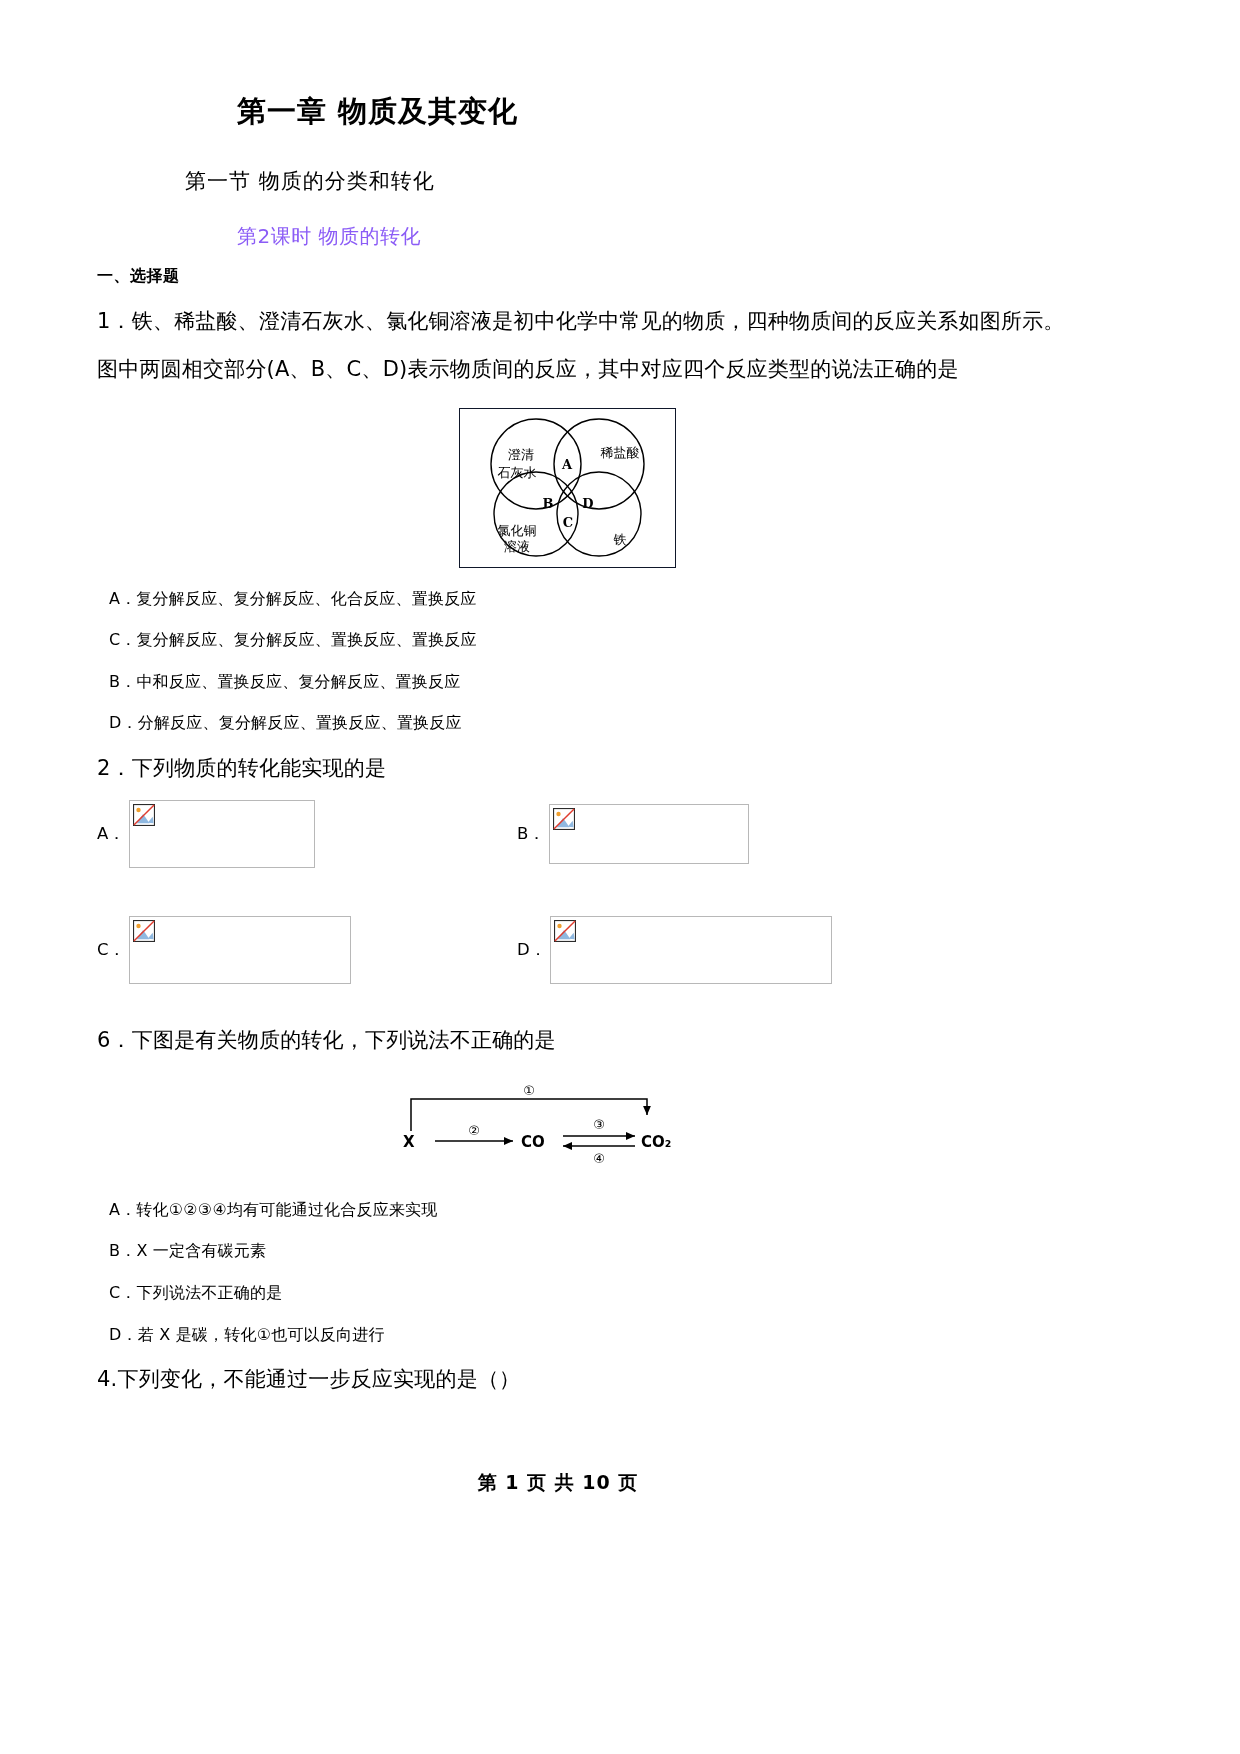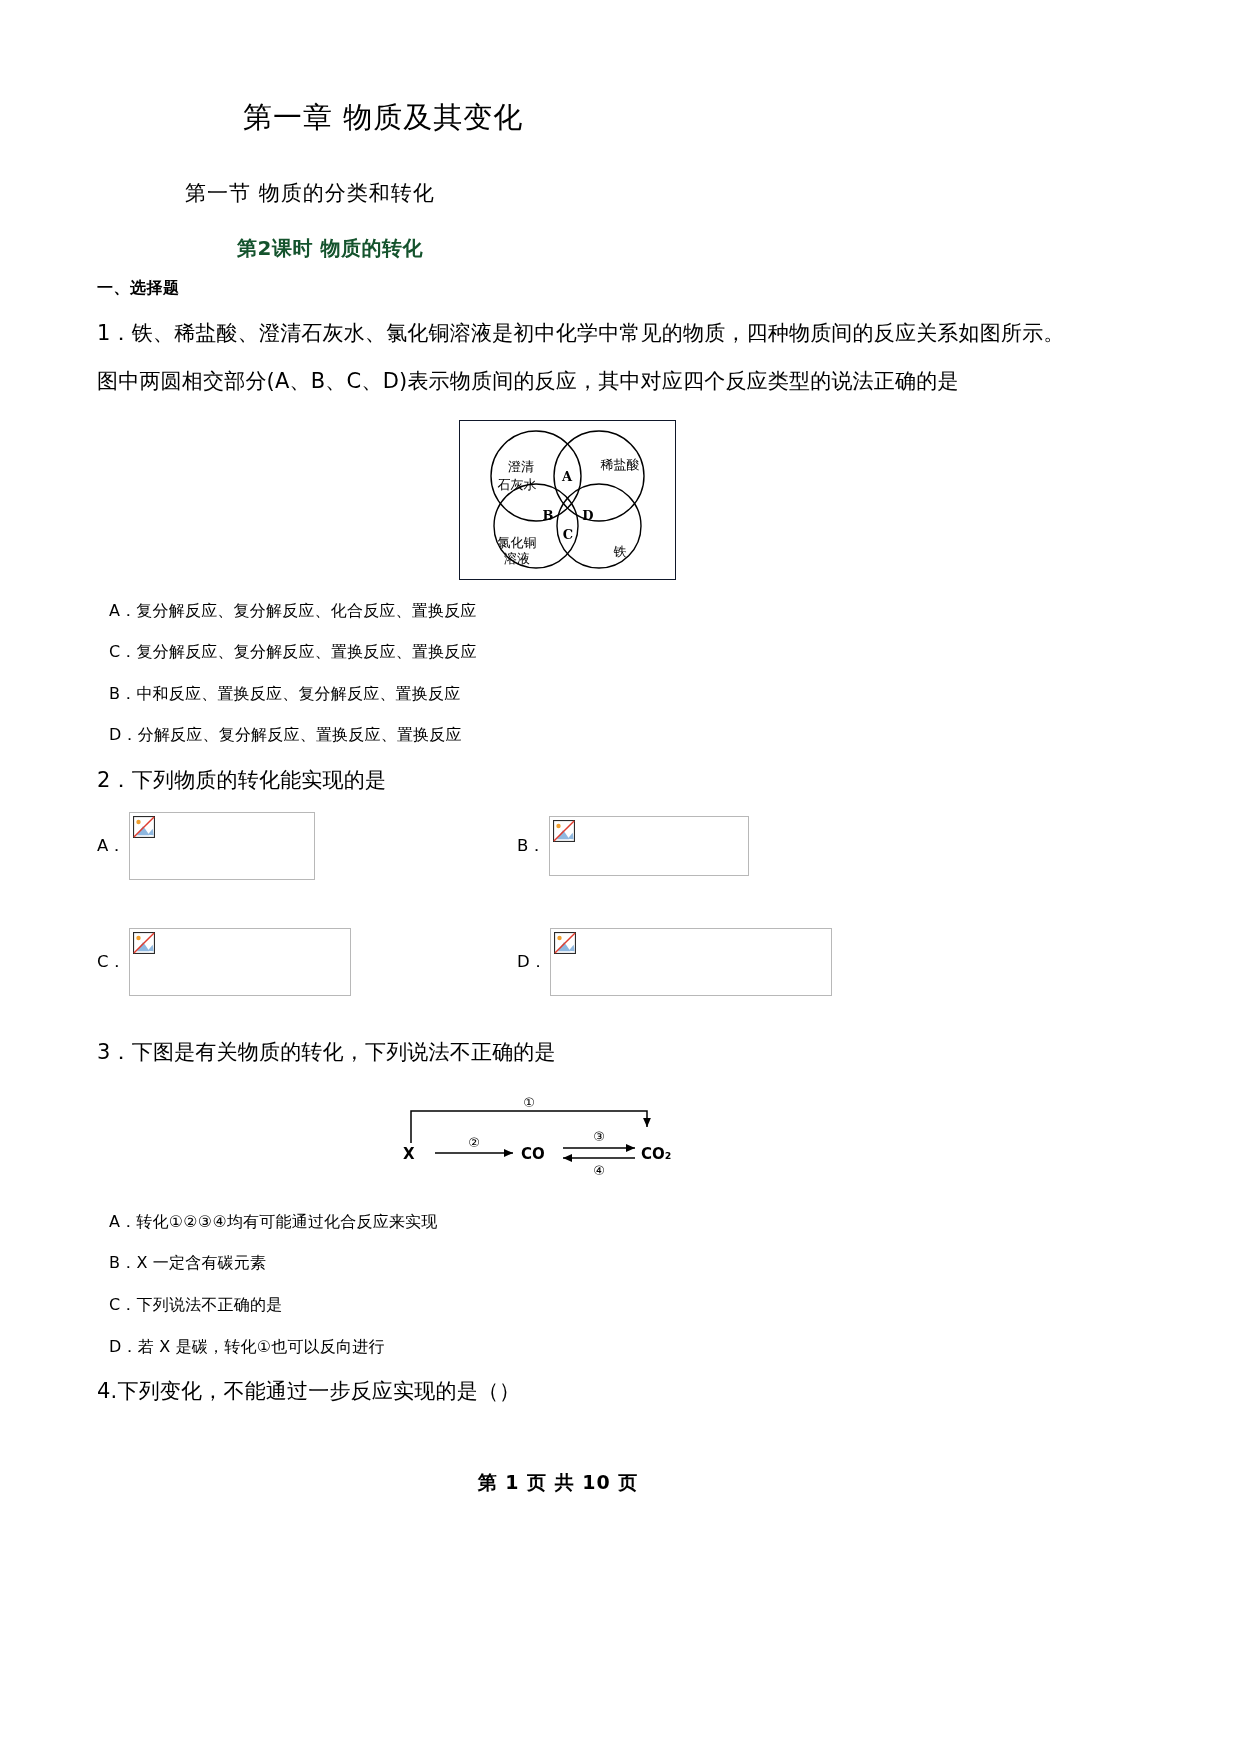--- a/index.html
+++ b/index.html
@@ -24,39 +24,39 @@
     left: 97px;
     top: 0;
     width: 1000px;
   }
 
   
   .chapter-title {
     font-family: "DejaVu Sans", "Liberation Sans", sans-serif;
     font-size: 29px;
     letter-spacing: 1px;
-    margin: 16px;
+    margin: 10px;
     padding-top: 84px;
     padding-left: 130px;
-    font-weight: normal;
+    font-weight: bold;
     line-height: 1.2;
   }
   .section-title {
     font-size: 21px;
     letter-spacing: 1px;
     margin: 0;
     padding-top: 30px;
     padding-left: 88px;
     font-weight: normal;
     line-height: 1.2;
   }
   .lesson-title {
     font-size: 20px;
-    font-weight: bold;
-    color: #14532d;
+    font-weight: normal;
+    color: #8b5cf6;
     margin: 0;
     padding-top: 30px;
     padding-left: 140px;
     letter-spacing: 0.5px;
     line-height: 1.2;
   }
   .part-title {
     font-size: 16px;
     font-weight: bold;
     margin: 0;
@@ -246,21 +246,21 @@
               <path d="M4 21 L11 11 L18 21 Z" fill="#8FB8E0"></path>
               <path d="M16 20.5 L21.5 14 L22.5 21 Z" fill="#8FB8E0"></path>
               <line x1="1" y1="23" x2="23" y2="1" stroke="#E03C2E" stroke-width="1.6"></line>
             </svg>
           </div>
         </div>
       </div>
 
     </div>
 
-    <p class="qline">3．下图是有关物质的转化，下列说法不正确的是</p>
+    <p class="qline">6．下图是有关物质的转化，下列说法不正确的是</p>
 
     <div class="trans-wrap">
       <svg width="290" height="82" viewBox="0 0 290 82" xmlns="http://www.w3.org/2000/svg">
         <defs>
           <marker id="ah" markerWidth="7" markerHeight="7" refX="6" refY="2.6" orient="auto">
             <path d="M0,0 L6,2.6 L0,5.2 z" fill="#000"></path>
           </marker>
         </defs>
         <g stroke="#000000" stroke-width="1.5" fill="none">
 

